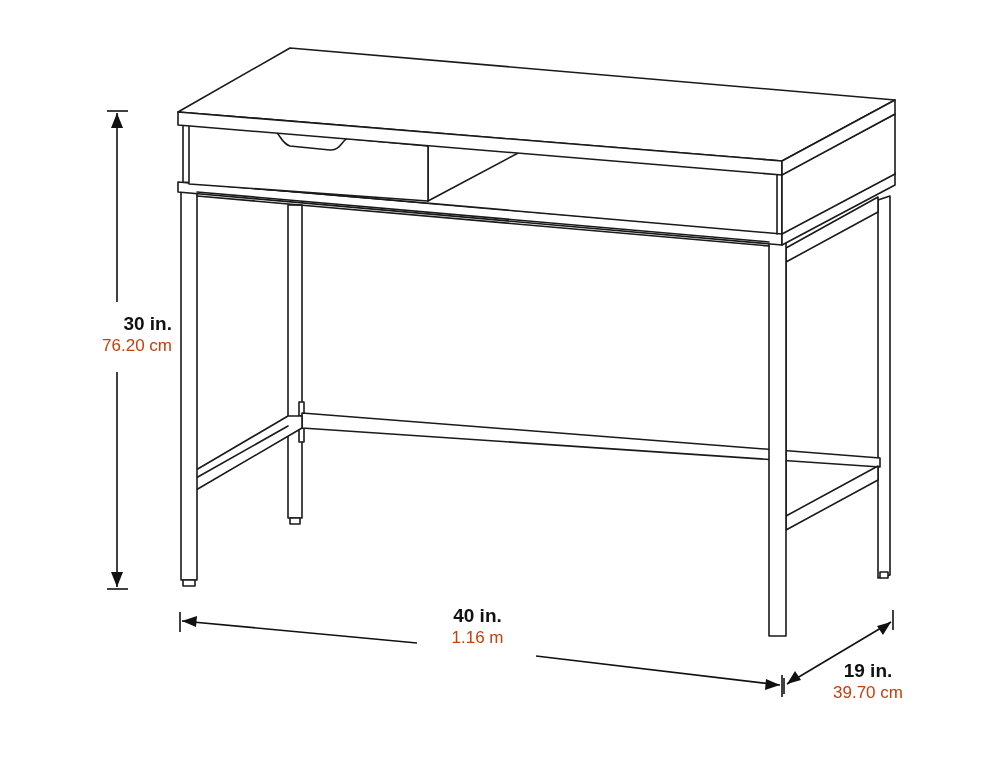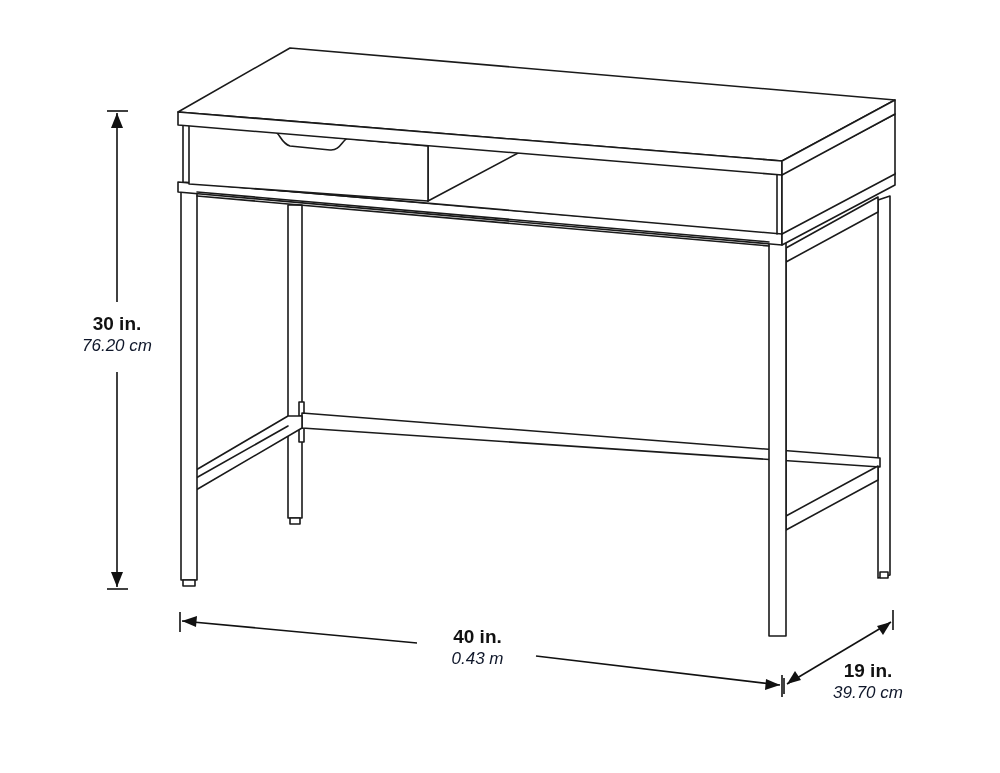--- a/index.html
+++ b/index.html
@@ -4,21 +4,21 @@
 <style>
   html, body { margin: 0; padding: 0; background: #ffffff; }
   body { width: 1000px; height: 773px; position: relative; overflow: hidden; }
   #canvas { position: absolute; left: 0; top: 0; width: 1000px; height: 773px; }
   .ln { stroke: #1a1a1a; stroke-width: 1.6; fill: none; stroke-linejoin: round; stroke-linecap: round; }
   .fillw { fill: #ffffff; stroke: #1a1a1a; stroke-width: 1.6; stroke-linejoin: round; }
   .dim { stroke: #111; stroke-width: 1.6; fill: none; }
   .arrow { fill: #111; stroke: none; }
   .lbl { position: absolute; font-family: "Liberation Sans", sans-serif; text-align: center; line-height: 1.2; }
   .lbl .b { font-weight: bold; font-size: 19px; color: #111; display: block; }
-  .lbl .i { font-style: italic; font-size: 17px; color: #0f172a; display: block; }
+  .lbl .i { font-size: 17px; color: #c2410c; display: block; }
 </style>
 </head>
 <body>
 
 <svg id="canvas" viewBox="0 0 1000 773" xmlns="http://www.w3.org/2000/svg">
 
   <g>
     <polygon class="fillw" points="878,200 890,196 890,575 878,578"></polygon>
     <rect class="fillw" x="880" y="572" width="8" height="6"></rect>
   </g>
@@ -103,26 +103,26 @@
 
   <g>
     <line class="dim" x1="893" y1="610" x2="893" y2="630"></line>
     <line class="dim" x1="784" y1="678" x2="784" y2="694"></line>
     <line class="dim" x1="787" y1="684" x2="891" y2="622"></line>
     <polygon class="arrow" points="891,622 883,635 877,626"></polygon>
     <polygon class="arrow" points="787,684 795,671 801,680"></polygon>
   </g>
 </svg>
 
-<div class="lbl" style="left:62px; top:313px; width:110px;">
+<div class="lbl" style="left:62px; top:313px; width:110px;text-align:right;">
   <span class="b">30 in.</span>
   <span class="i">76.20 cm</span>
 </div>
 
-<div class="lbl" style="left:420px; top:626px; width:115px;">
+<div class="lbl" style="left:420px; top:605px; width:115px;">
   <span class="b">40 in.</span>
-  <span class="i">0.43 m</span>
+  <span class="i">1.16 m</span>
 </div>
 
 <div class="lbl" style="left:813px; top:660px; width:110px;">
   <span class="b">19 in.</span>
   <span class="i">39.70 cm</span>
 </div>
 
 </body></html>

